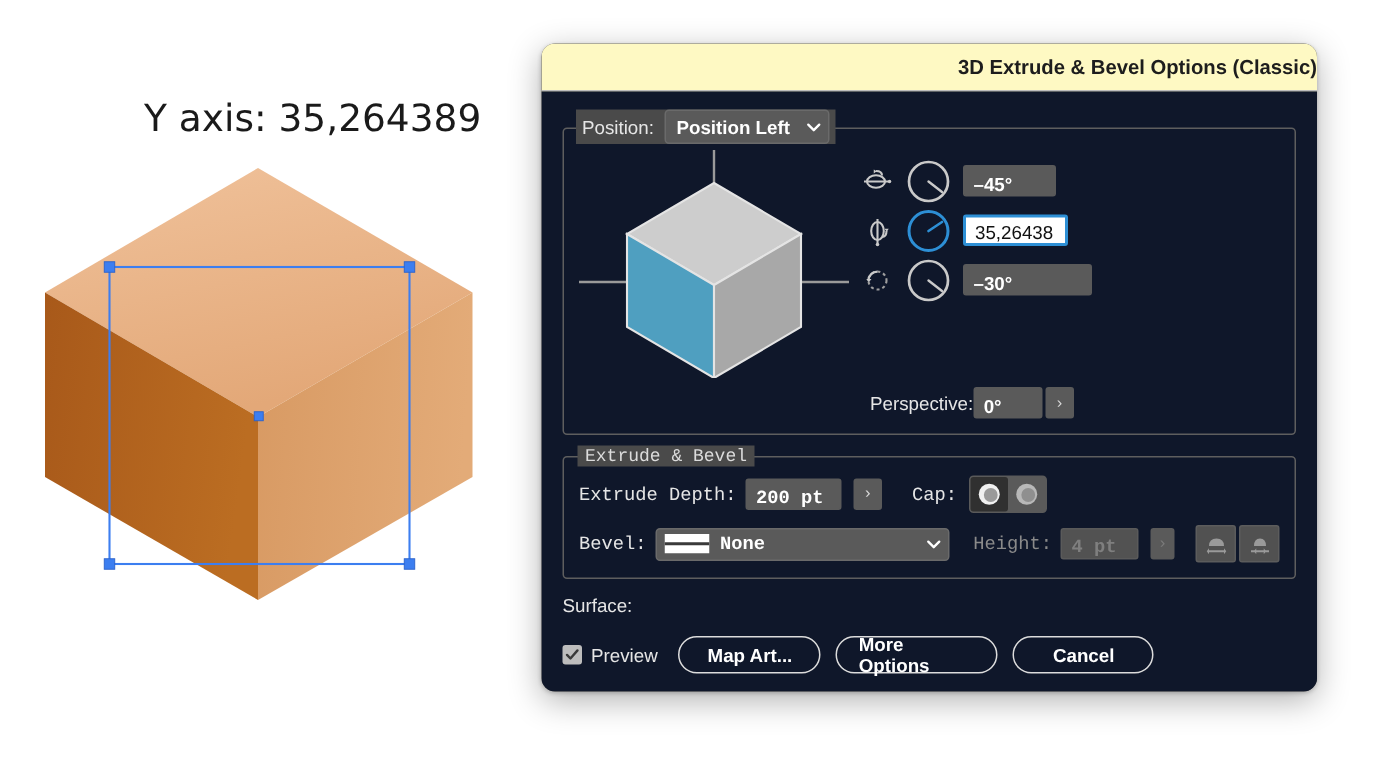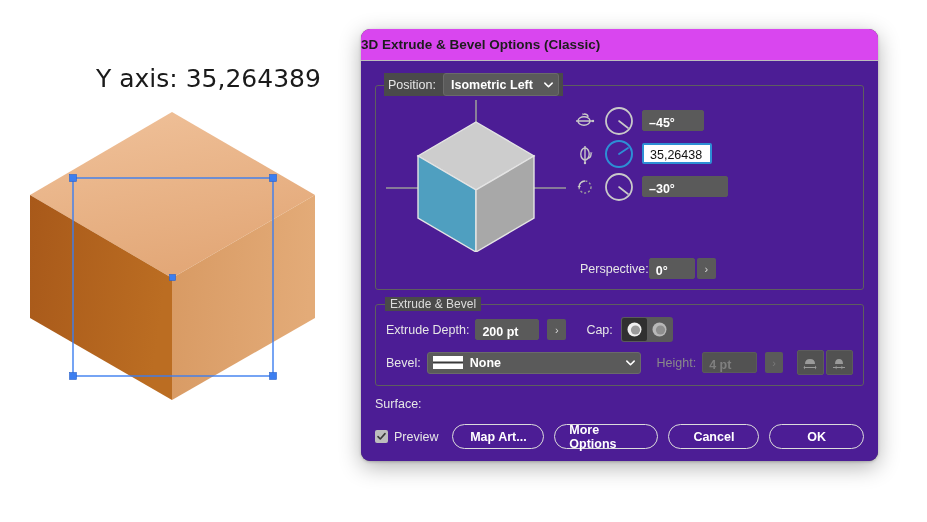--- a/index.html
+++ b/index.html
@@ -49,33 +49,33 @@
     left: 361px;
     top: 29px;
     width: 517px;
     border-radius: 9px;
     box-shadow: 0 6px 22px rgba(0,0,0,0.30), 0 1px 3px rgba(0,0,0,0.22);
     overflow: hidden;
     background: #4a4a4a;
   }
   #dialog-titlebar {
     height: 31px;
-    background: #d946ef;
+    background: #fef9c3;
     border-bottom: 1px solid #bdbdbd;
     display: flex;
     align-items: center;
-    justify-content: flex-start;
+    justify-content: flex-end;
   }
   #dialog-title {
     font-size: 13.5px;
     font-weight: bold;
     color: #1d1d1d;
   }
   #dialog-body {
-    background: #4c1d95;
+    background: #0f172a;
     padding: 10px 14px 12px 14px;
     color: #e8e8e8;
     font-size: 12.5px;
   }
 
   
   .groupbox {
     border: 1px solid #5e5e5e;
     border-radius: 3px;
     position: relative;
@@ -311,21 +311,21 @@
     <div id="dialog-title">3D Extrude &amp; Bevel Options (Classic)</div>
   </div>
 
   <div id="dialog-body">
 
     <div class="groupbox" id="position-group">
 
       <div id="position-legend-slot">
         <span class="label">Position:</span>
         <span class="select">
-          <span class="sel-text">Isometric Left</span>
+          <span class="sel-text">Position Left</span>
           <svg class="chev" viewBox="0 0 12 12">
             <path d="M2 4.5 L6 8.5 L10 4.5" fill="none" stroke="#ffffff" stroke-width="1.7" stroke-linecap="round" stroke-linejoin="round"></path>
           </svg>
         </span>
       </div>
 
       <div id="position-inner">
 
         <div id="cube-preview-wrap">
           <svg width="180" height="152" viewBox="0 0 180 152">
@@ -399,21 +399,21 @@
       <div id="perspective-row">
         <span class="label">Perspective:</span>
         <span class="numfield" style="width:46px;">
           <span>0°</span>
         </span>
         <span class="stepper">›</span>
       </div>
 
     </div>
 
-    <div class="groupbox" id="extrude-group" style="margin-top:14px;padding-top:12px;">
+    <div class="groupbox" id="extrude-group" style="margin-top:14px;padding-top:12px;font-family:Liberation Mono, monospace;">
       <span class="groupbox-legend">Extrude &amp; Bevel</span>
 
       <div id="extrude-row">
         <span class="label">Extrude Depth:</span>
         <span class="numfield" style="width:64px;">
           <span>200 pt</span>
         </span>
         <span class="stepper">›</span>
 
         <span class="label" style="margin-left:14px;">Cap:</span>
@@ -485,17 +485,16 @@
           <svg width="11" height="11" viewBox="0 0 11 11">
             <path d="M2 5.6 L4.3 8 L9 2.6" fill="none" stroke="#3a3a3a" stroke-width="1.6" stroke-linecap="round" stroke-linejoin="round"></path>
           </svg>
         </span>
         <span class="label">Preview</span>
       </span>
 
       <span class="pillbtn" style="width:95px;">Map Art...</span>
       <span class="pillbtn" style="width:108px;">More Options</span>
       <span class="pillbtn" style="width:94px;">Cancel</span>
-      <span class="pillbtn" style="width:98px;">OK</span>
     </div>
 
   </div>
 </div>
 
 </body></html>

